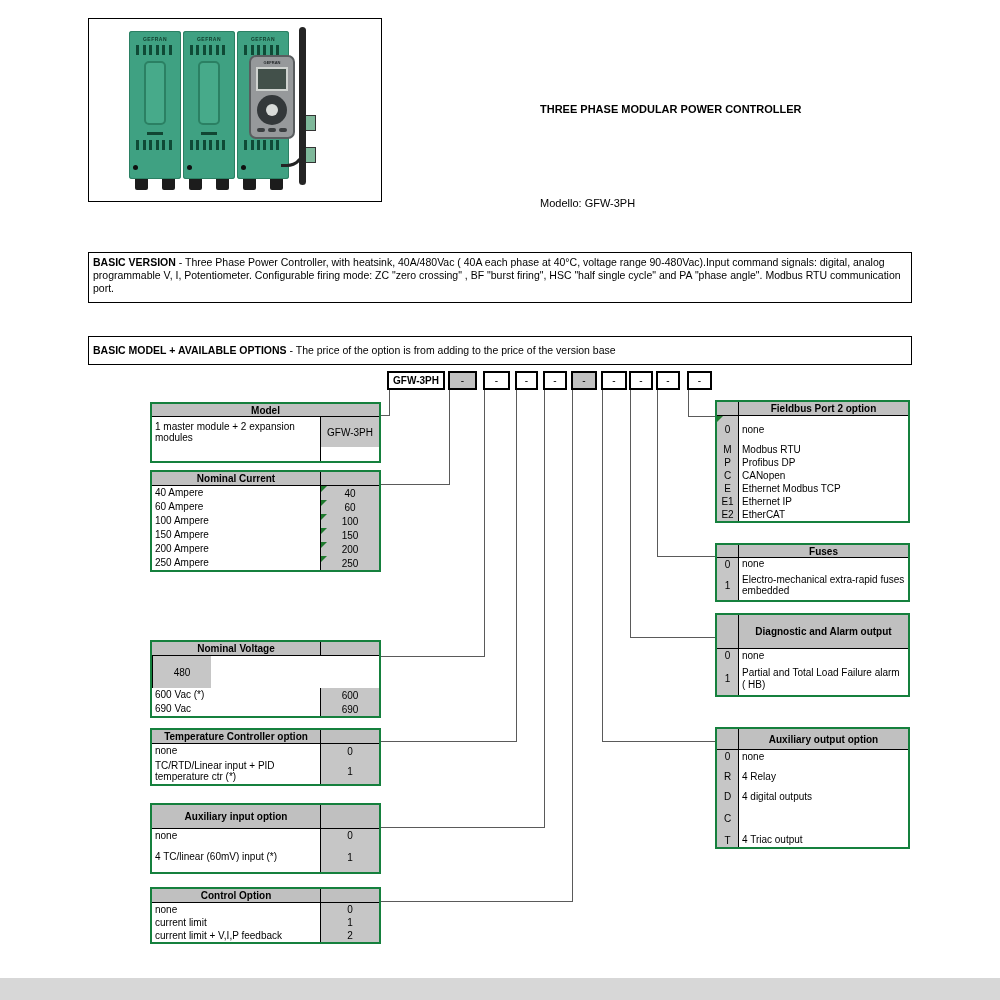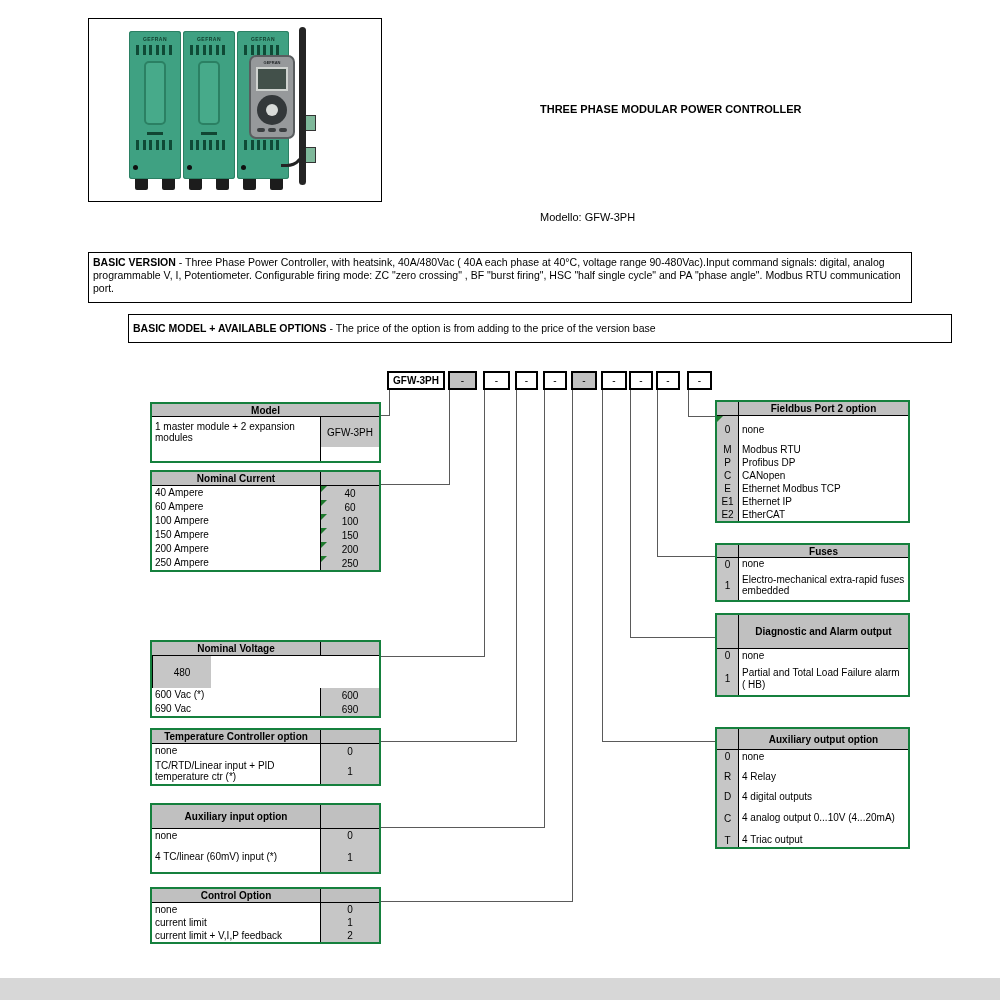--- a/index.html
+++ b/index.html
@@ -25,25 +25,25 @@
   .p-pad { position:relative; margin:4px auto 0; width:30px; height:30px; background:#33383a; border-radius:50%; }
   .p-pad-in { position:absolute; left:9px; top:9px; width:12px; height:12px; border-radius:50%; background:#d8dbd9; }
   .p-keys { display:flex; justify-content:center; gap:3px; margin-top:3px; }
   .p-key { width:8px; height:4px; background:#3a3e40; border-radius:2px; }
   .cable { position:absolute; left:210px; top:8px; width:7px; height:158px; background:#242424; border-radius:4px; z-index:2; }
   .cable-curve { position:absolute; left:192px; top:116px; width:24px; height:32px; border:3px solid #242424; border-top:none; border-left:none; border-radius:0 0 18px 0; z-index:1; }
   .cable-conn { position:absolute; left:216px; width:11px; height:16px; background:#7fb89a; border:1px solid #333; z-index:1; }
 
   
   .doc-title { position:absolute; left:540px; top:103px; font-size:11px; font-weight:bold; }
-  .doc-model { position:absolute; left:540px; top:197px; font-size:11px;margin-top:14px; }
+  .doc-model { position:absolute; left:540px; top:197px; font-size:11px; }
   .para-box { position:absolute; left:88px; width:824px; border:1px solid #000; background:#fff; font-size:10.5px; line-height:12.8px; padding:3px 4px; }
   .para-box b { font-weight:bold; }
   #basic-version { top:252px; height:51px; }
-  #basic-model { top:314px; height:29px; display:flex; align-items:center;margin-left:40px; }
+  #basic-model { top:336px; height:29px; display:flex; align-items:center; }
 
   
   .code-box { position:absolute; top:371px; height:19px; border:2px solid #000; background:#fff; display:flex; align-items:center; justify-content:center; font-size:10px; }
   .code-box.model { font-weight:bold; }
   .code-box.gray { background:#C0C0C0; }
 
   
   .vline, .hline { position:absolute; background:#5a5a5a; }
   .vline { width:1px; } .hline { height:1px; }
 
@@ -374,21 +374,20 @@
     <div class="trow" style="height:27px">
         <div class="ccell">R</div>
         <div class="dcell">4 Relay</div>
       </div>
     <div class="trow" style="height:13px">
         <div class="ccell">D</div>
         <div class="dcell">4 digital outputs</div>
       </div>
     <div class="trow" style="height:30px">
         <div class="ccell">C</div>
-        <div class="dcell">4 analog output 0...10V (4...20mA)</div>
       </div>
     <div class="trow" style="height:14px">
         <div class="ccell">T</div>
         <div class="dcell">4 Triac output</div>
       </div>
   </div>
 
   <div class="footer-strip"></div>
 </div>
 

